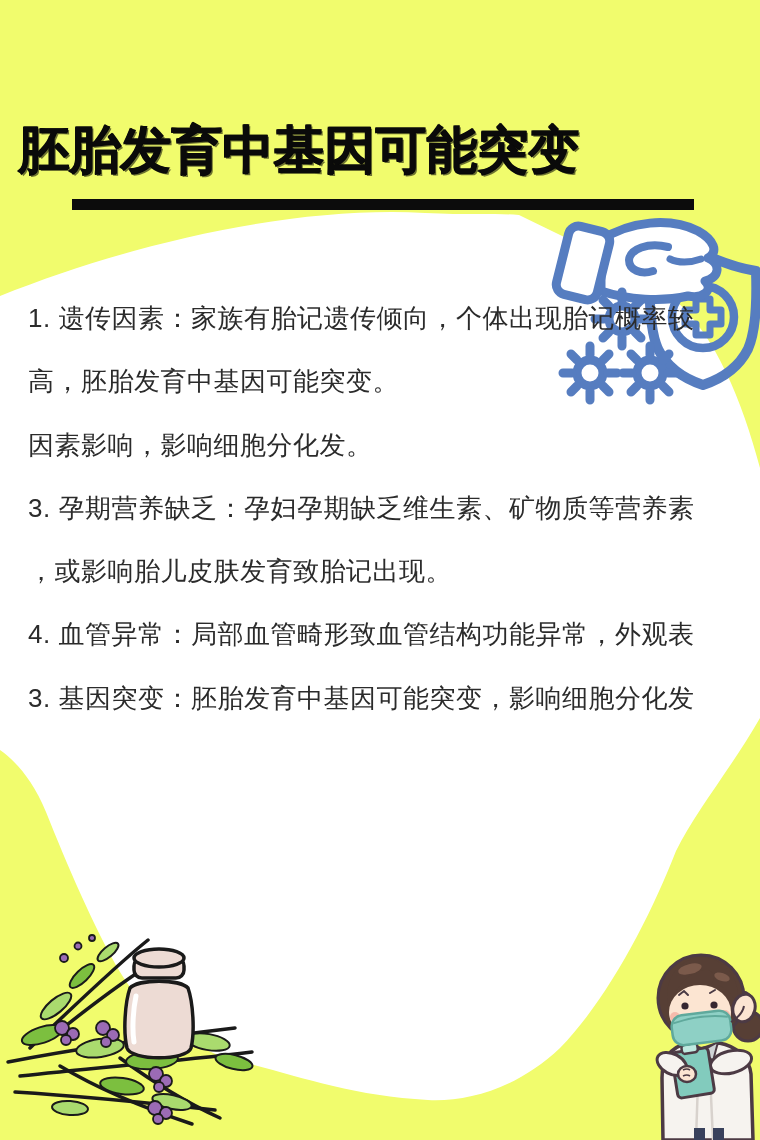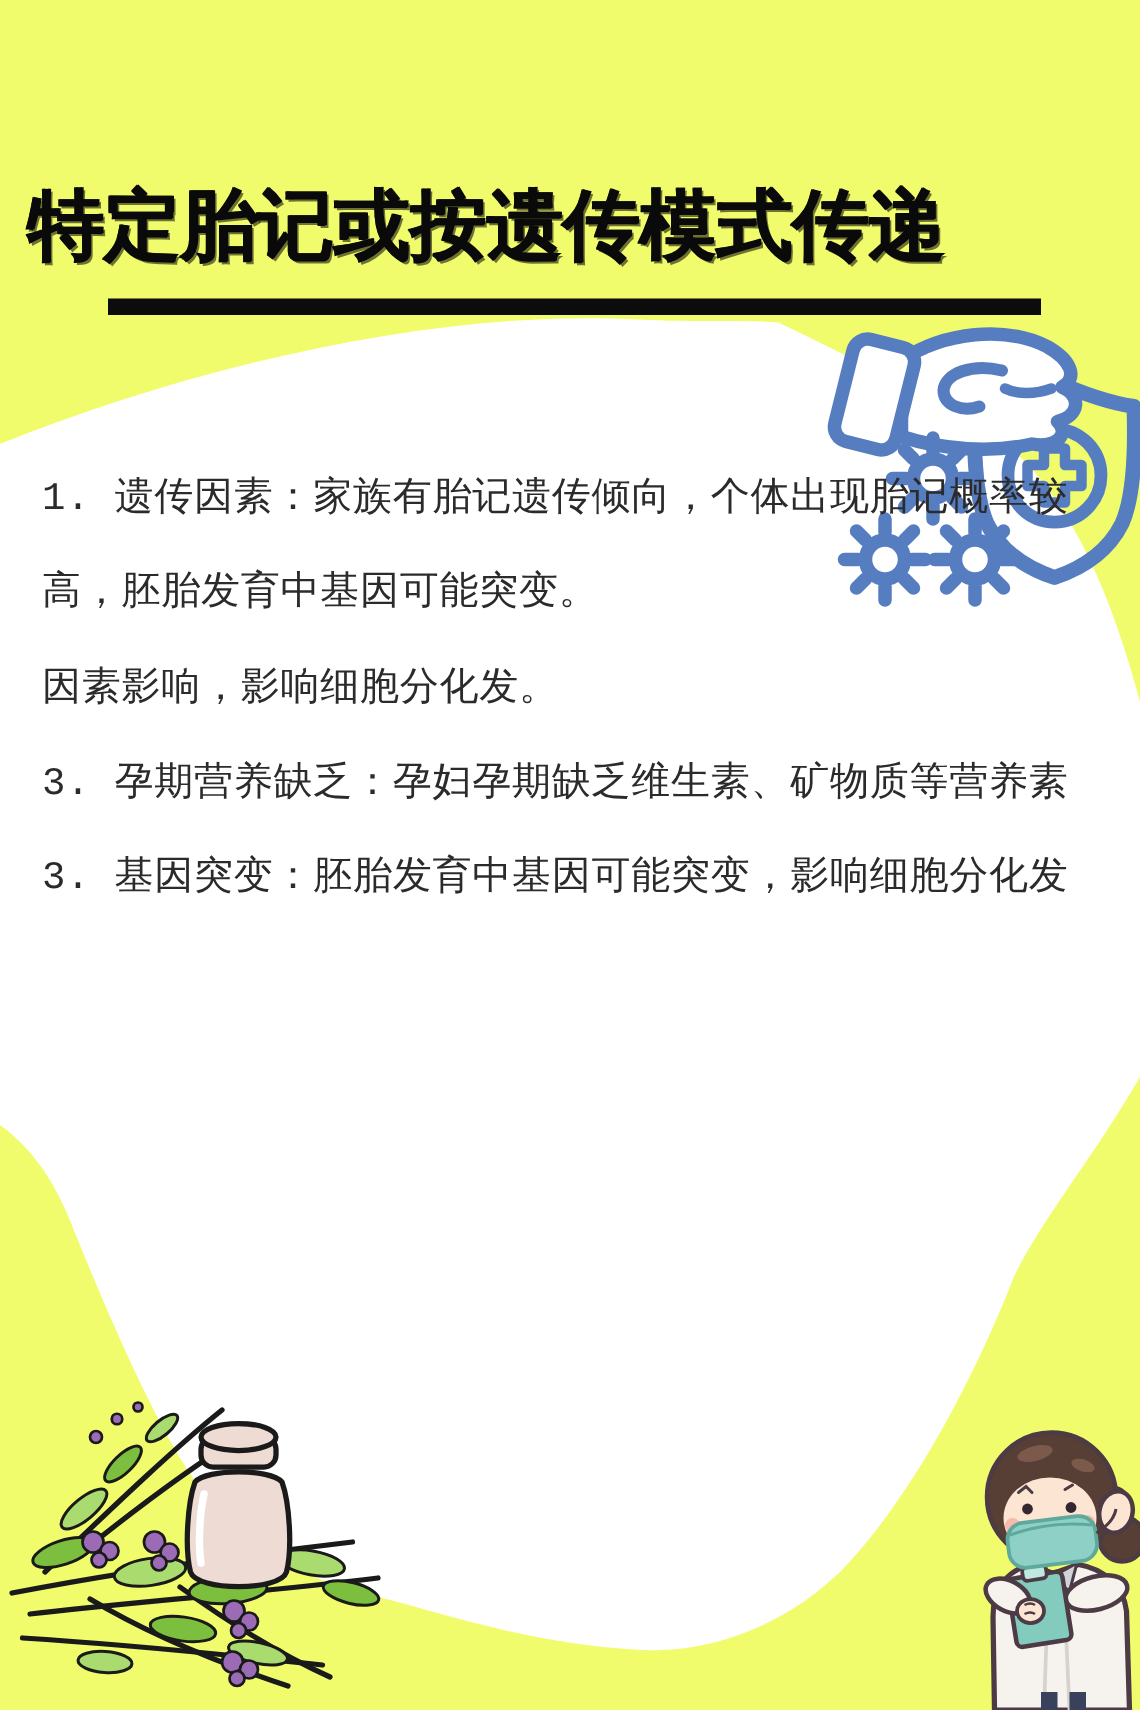--- a/index.html
+++ b/index.html
@@ -20,21 +20,21 @@
   .bg-svg,.icon-svg,.art-svg{position:absolute;left:0;top:0;}
   .bg-svg{z-index:0;}
   .icon-svg{z-index:1;}
   .art-svg{z-index:1;}
   .title-wrap{position:absolute;left:18px;top:120px;z-index:2;width:720px;}
   .page-title{font-size:51px;line-height:60px;font-weight:900;color:var(--title-color);
        letter-spacing:0px;white-space:nowrap;
        text-shadow:1px 0 0 var(--title-color),0 1px 0 var(--title-color),2px 2px 0 rgba(0,0,0,.55);}
   .title-underline{position:absolute;left:72px;top:199px;width:622px;height:11px;
        background:#0c0c0c;z-index:2;}
-  .cause-list{position:absolute;left:28px;top:301px;width:700px;z-index:2;font-family:Liberation Mono, monospace;}
+  .cause-list{position:absolute;left:28px;top:287px;width:700px;z-index:2;}
   .cause-line{font-size:26px;line-height:63.3px;color:var(--body-text);
        letter-spacing:0.5px;white-space:nowrap;}
   .stroke-blue{stroke:var(--icon-blue);fill:none;stroke-linecap:round;stroke-linejoin:round;}
   .fill-white-blue{fill:#ffffff;stroke:var(--icon-blue);stroke-linejoin:round;}
   .germ{stroke:var(--icon-blue);fill:none;}
 </style>
 </head>
 <body>
 
 <div class="page">
@@ -52,21 +52,21 @@
       C 650,918 607,1000 560,1048
       C 518,1088 468,1102 428,1100
       C 350,1096 292,1074 238,1061
       C 192,1050 148,1018 120,972
       C 94,928 66,862 46,812
       C 32,778 14,760 0,750
       Z"></path>
   </svg>
 
   <div class="title-wrap">
-    <div class="page-title">特定胎记或按遗传模式传递</div>
+    <div class="page-title">胚胎发育中基因可能突变</div>
   </div>
   <div class="title-underline"></div>
 
   <svg class="icon-svg" width="760" height="1140" viewBox="0 0 760 1140" aria-hidden="true">
 
     <g>
       <path class="stroke-blue" stroke-width="10" d="
         M 703,254
         C 723,263 743,269 756,271
         C 757,300 756,331 748,349
@@ -110,20 +110,22 @@
           M 13,13 L 19,19 M -13,13 L -19,19 M 13,-13 L 19,-19 M -13,-13 L -19,-19"></path>
       </g>
     </g>
   </svg>
 
   <div class="cause-list">
       <div class="cause-line">1. 遗传因素：家族有胎记遗传倾向，个体出现胎记概率较</div>
       <div class="cause-line">高，胚胎发育中基因可能突变。</div>
       <div class="cause-line">因素影响，影响细胞分化发。</div>
       <div class="cause-line">3. 孕期营养缺乏：孕妇孕期缺乏维生素、矿物质等营养素</div>
+      <div class="cause-line">，或影响胎儿皮肤发育致胎记出现。</div>
+      <div class="cause-line">4. 血管异常：局部血管畸形致血管结构功能异常，外观表</div>
       <div class="cause-line">3. 基因突变：胚胎发育中基因可能突变，影响细胞分化发</div>
     </div>
 
   <svg class="art-svg" width="760" height="1140" viewBox="0 0 760 1140" aria-hidden="true">
     <g stroke="var(--ink)" stroke-width="3.5" fill="none" stroke-linecap="round">
       <path d="M 8,1062 C 70,1050 150,1038 235,1028"></path>
       <path d="M 20,1076 C 90,1068 170,1062 252,1052"></path>
       <path d="M 30,1048 C 80,1000 118,964 148,940"></path>
       <path d="M 48,1040 C 90,1006 128,978 160,958"></path>
       <path d="M 15,1092 C 80,1096 150,1103 215,1110"></path>

